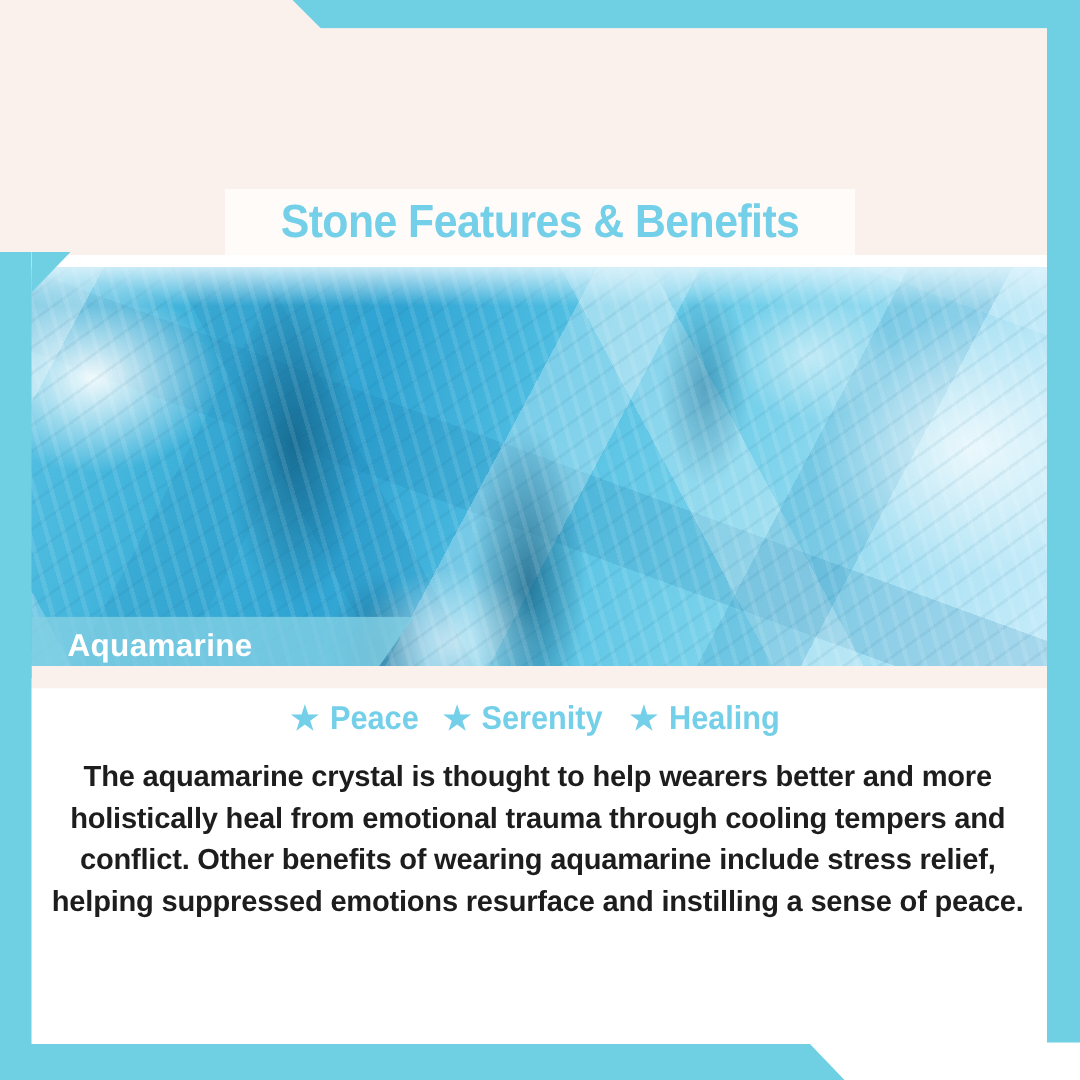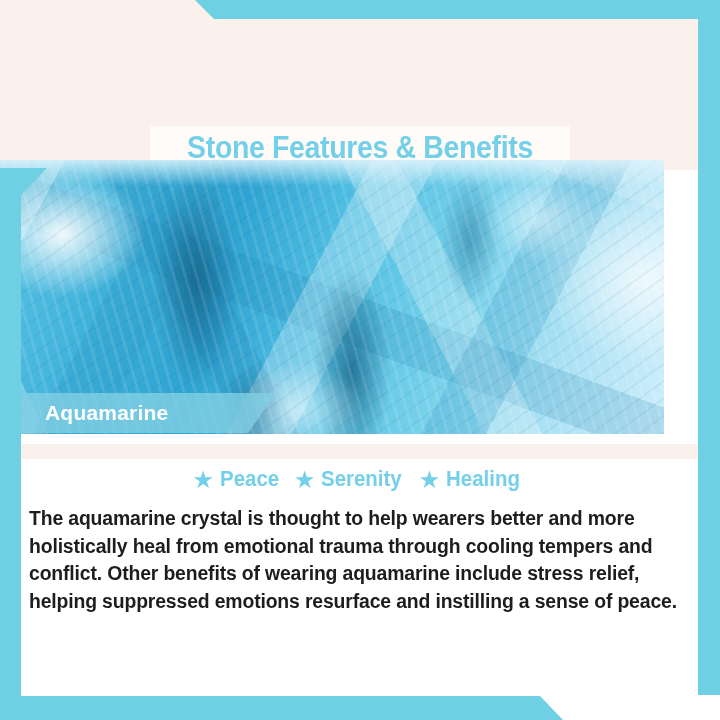--- a/index.html
+++ b/index.html
@@ -133,23 +133,23 @@
     letter-spacing: -0.4px;
     color: #74cfe8;
     transform: scaleX(0.92);
     transform-origin: center;
     white-space: nowrap;
   }
 
   
   .hero {
     position: absolute;
-    top: 160px;
-    left: 0;
-    width: 664px;
+    top: 178px;
+    left: 0;
+    width: 720px;
     height: 274px;
     overflow: hidden;
     z-index: 2;
     background:
       
       radial-gradient(ellipse 120px 90px at 62px 74px,  rgba(255,255,255,0.92) 0%, rgba(255,255,255,0) 70%),
       radial-gradient(ellipse 150px 120px at 648px 120px, rgba(255,255,255,0.75) 0%, rgba(255,255,255,0) 72%),
       radial-gradient(ellipse 90px 70px at 300px 250px, rgba(255,255,255,0.55) 0%, rgba(255,255,255,0) 70%),
       radial-gradient(ellipse 80px 60px at 540px 60px,  rgba(255,255,255,0.50) 0%, rgba(255,255,255,0) 70%),
       
@@ -249,21 +249,21 @@
 
   .body-copy {
     margin: 13px 0 0 0;
     padding: 0 10px 0 8px;
     font-family: "Liberation Sans Narrow", "Liberation Sans", sans-serif;
     font-size: 19.4px;
     font-weight: bold;
     line-height: 1.42;
     color: #1d1d1d;
     letter-spacing: -0.15px;
-    text-align: left;
+    text-align: center;
   }
 </style>
 </head>
 <body>
 
 <div class="poster">
 
   <div class="header"></div>
 
   <div class="logo-wrap">

